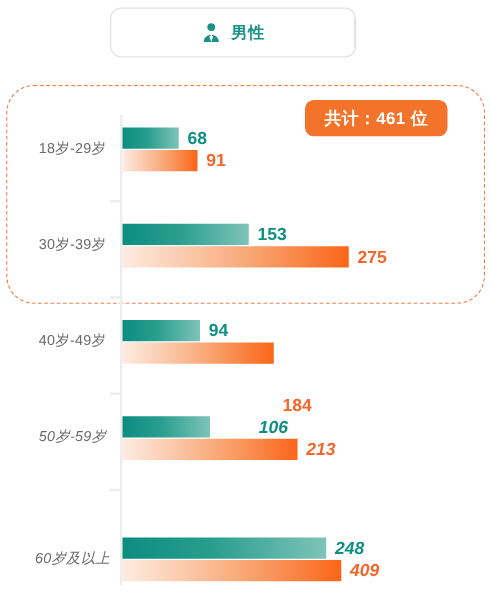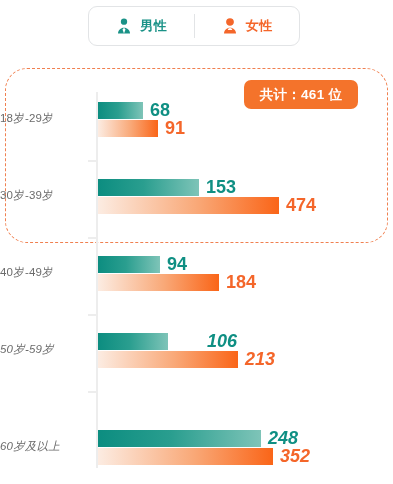--- a/index.html
+++ b/index.html
@@ -14,21 +14,21 @@
     overflow: hidden;
     font-family: "Liberation Sans", "DejaVu Sans", sans-serif;
     -webkit-font-smoothing: antialiased;
   }
 
   
   #legend {
     position: absolute;
     left: 88px;
     top: 6px;
-    width: 212px;
+    width: 197px;
     height: 40px;
     box-sizing: border-box;
     border: 1px solid #e2e4e6;
     border-radius: 9px;
     background: #ffffff;
     display: flex;
     align-items: stretch;
   }
   .legend-item {
     flex: 1 1 0;
@@ -110,25 +110,26 @@
     position: absolute;
     left: 0;
     width: 393px;
     height: 42px;
   }
   .group-label {
     position: absolute;
     left: 0;
     top: 11px;
     width: 86px;
-    text-align: left;
+    text-align: center;
     font-size: 11.5px;
     color: #6b6b6b;
     letter-spacing: .2px;
     white-space: nowrap;
+    padding-left: 15px;
   }
   .bar-row {
     position: absolute;
     left: 98px;
     height: 17px;
   }
   .bar-row.male { top: 2px; }
   .bar-row.female { top: 20px; }
   .bar {
     position: absolute;
@@ -140,21 +141,21 @@
     background: linear-gradient(to right, #0c8d80 0%, #2a9e8f 45%, #7ec4b8 100%);
   }
   .bar.female {
     background: linear-gradient(to right, #fcece2 0%, #f9a877 55%, #fa6518 100%);
   }
   .bar-value {
     position: absolute;
     top: 0;
     height: 17px;
     line-height: 17px;
-    font-size: 18px;
+    font-size: 14px;
     font-weight: bold;
     white-space: nowrap;
   }
   .bar-value.male { color: #0f8f83; }
   .bar-value.female { color: #f4662a; }
 </style>
 </head>
 <body>
 
 <div id="legend">
@@ -162,30 +163,20 @@
     <span class="legend-icon">
       <svg viewBox="0 0 24 24" width="18" height="18" aria-hidden="true">
         <circle cx="12" cy="6.2" r="4.2" fill="#1a9287"></circle>
         <path d="M4 22c0-4.3 3.6-7.6 8-7.6s8 3.3 8 7.6z" fill="#1a9287"></path>
         <path d="M12 14.4l-2 2.2 2 5.4 2-5.4z" fill="#ffffff"></path>
       </svg>
     </span>
     <span class="legend-label male">男性</span>
   </div>
   <div class="legend-divider"></div>
-  <div class="legend-item">
-    <span class="legend-icon">
-      <svg viewBox="0 0 24 24" width="18" height="18" aria-hidden="true">
-        <path d="M12 1.6c-3.4 0-5.2 2.3-5.2 5.1 0 2.8 2.3 4.9 5.2 4.9s5.2-2.1 5.2-4.9c0-2.8-1.8-5.1-5.2-5.1z" fill="#f4662a"></path>
-        <path d="M4 22c0-4.3 3.6-7.6 8-7.6s8 3.3 8 7.6z" fill="#f4662a"></path>
-        <path d="M12 14.6c-1.6 0-2.9 1.1-2.9 2.6h5.8c0-1.5-1.3-2.6-2.9-2.6z" fill="#ffffff"></path>
-      </svg>
-    </span>
-    <span class="legend-label female">女性</span>
-  </div>
 </div>
 
 <div id="highlight-box"></div>
 
 <div id="total-badge">共计：461 位</div>
 
 <div id="chart">
   <div id="axis-line"></div>
   <div id="groups">
       <div class="bar-group" style="top: 40px;">
@@ -200,32 +191,32 @@
         </div>
       </div>
       <div class="bar-group" style="top: 117px;">
         <div class="group-label">30岁-39岁</div>
         <div class="bar-row male">
           <div class="bar male" style="width: 101px;"></div>
           <div class="bar-value male" style="left: 108px;">153</div>
         </div>
         <div class="bar-row female">
           <div class="bar female" style="width: 181px;"></div>
-          <div class="bar-value female" style="left: 188px;">474</div>
+          <div class="bar-value female" style="left: 188px;">275</div>
         </div>
       </div>
       <div class="bar-group" style="top: 194px;">
         <div class="group-label">40岁-49岁</div>
         <div class="bar-row male">
           <div class="bar male" style="width: 62px;"></div>
           <div class="bar-value male" style="left: 69px;">94</div>
         </div>
         <div class="bar-row female">
           <div class="bar female" style="width: 121px;"></div>
-          <div class="bar-value female" style="left: 128px;">184</div>
+          <div class="bar-value female" style="left: 128px; margin-top: 42px;">184</div>
         </div>
       </div>
       <div class="bar-group" style="top: 271px; font-style: italic;">
         <div class="group-label">50岁-59岁</div>
         <div class="bar-row male">
           <div class="bar male" style="width: 70px;"></div>
           <div class="bar-value male" style="left: 77px; margin-left: 32px;">106</div>
         </div>
         <div class="bar-row female">
           <div class="bar female" style="width: 140px;"></div>
@@ -233,21 +224,21 @@
         </div>
       </div>
       <div class="bar-group" style="top: 368px; font-style: italic;">
         <div class="group-label">60岁及以上</div>
         <div class="bar-row male">
           <div class="bar male" style="width: 163px;"></div>
           <div class="bar-value male" style="left: 170px;">248</div>
         </div>
         <div class="bar-row female">
           <div class="bar female" style="width: 175px;"></div>
-          <div class="bar-value female" style="left: 182px;">352</div>
+          <div class="bar-value female" style="left: 182px;">409</div>
         </div>
       </div>
     </div>
 <div class="axis-tick" style="top: 100px;"></div>
     <div class="axis-tick" style="top: 177px;"></div>
     <div class="axis-tick" style="top: 254px;"></div>
     <div class="axis-tick" style="top: 331px;"></div>
   </div>
 
 </body></html>

